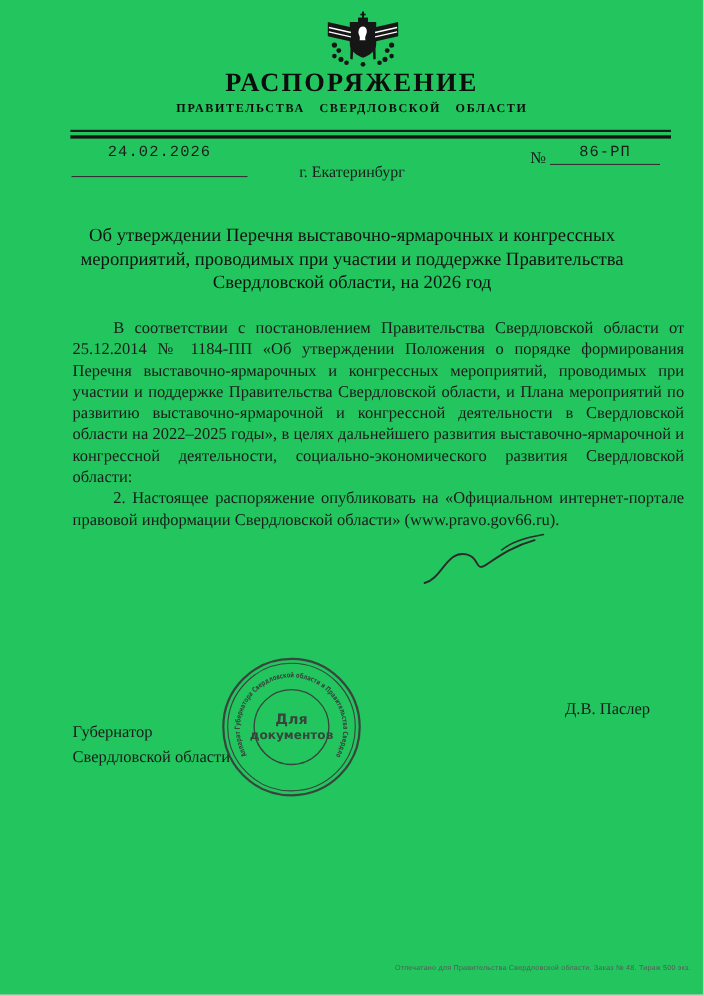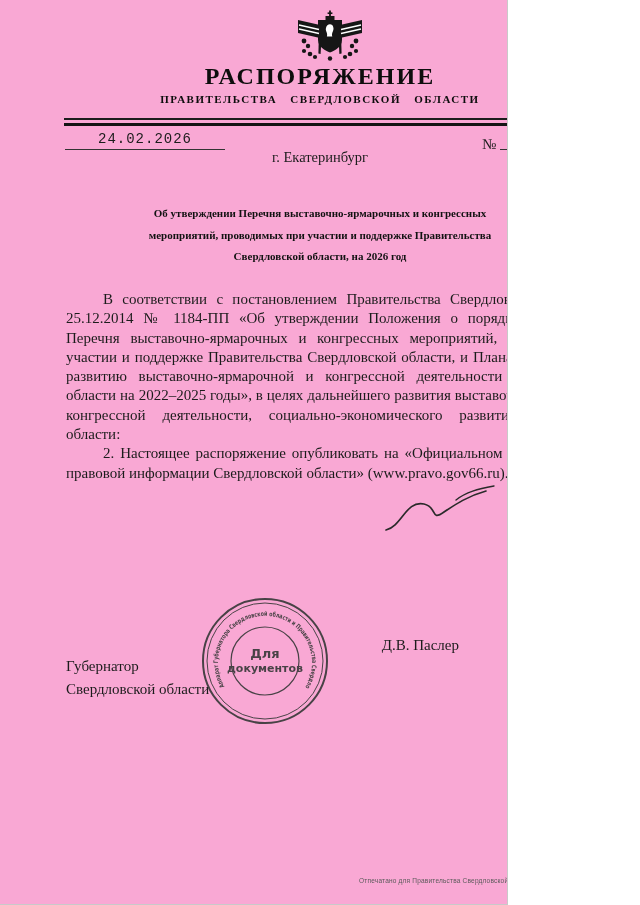--- a/index.html
+++ b/index.html
@@ -1,19 +1,19 @@
 <!DOCTYPE html>
 <html><head>
 <meta charset="utf-8">
 <style>
   html,body{margin:0;padding:0;background:#fff;}
   .page{
     position:relative;
-    width:508px;height:905px;
-    background:#f9a8d4;
+    width:640px;height:905px;
+    background:#22c55e;
     font-family:"Liberation Serif","DejaVu Serif",serif;
     color:#1c1c1c;
     overflow:hidden;
     border-right:1px solid #c9c9c9;
     border-bottom:1px solid #c9c9c9;
     box-sizing:border-box;
   }
   .emblem{position:absolute;left:292px;top:8px;width:76px;height:54px;}
   .doc-type{
     position:absolute;left:0;top:63px;width:640px;
@@ -25,41 +25,41 @@
     text-align:center;font-weight:bold;font-size:11px;
     letter-spacing:1.5px;word-spacing:9px;color:#0d0d0d;
   }
   .double-rule{
     position:absolute;left:64px;top:118px;width:546px;height:3px;
     border-top:2px solid #1d1d1d;border-bottom:3px solid #141414;
   }
   .date-wrap{
     position:absolute;left:65px;top:131px;width:160px;
     border-bottom:1.5px solid #333;
-    text-align:center;padding-bottom:2px;
+    text-align:center;padding-bottom:13px;
     font-family:"Liberation Mono","DejaVu Sans Mono",monospace;
     font-size:14px;letter-spacing:1px;
   }
   .num-sign{
     position:absolute;left:482px;top:136px;font-size:15px;
   }
   .num-wrap{
     position:absolute;left:500px;top:131px;width:100px;
     border-bottom:1.5px solid #333;
     text-align:center;padding-bottom:2px;
     font-family:"Liberation Mono","DejaVu Sans Mono",monospace;
     font-size:14px;letter-spacing:1px;
   }
   .city{
     position:absolute;left:0;top:149px;width:640px;
     text-align:center;font-size:14.5px;
   }
   .subject{
     position:absolute;left:70px;top:203px;width:500px;
-    text-align:center;font-weight:bold;font-size:11px;line-height:21.5px;
+    text-align:center;font-weight:normal;font-size:17px;line-height:21.5px;
     color:#121212;
   }
   .body-text{
     position:absolute;left:66px;top:290px;width:556px;
     font-size:15px;line-height:19.3px;text-align:justify;
   }
   .body-text p{margin:0;text-indent:37px;}
   .sig-flourish{position:absolute;left:372px;top:476px;width:142px;height:62px;pointer-events:none;}
   .gov-block{
     position:absolute;left:66px;top:615px;width:556px;font-size:15px;line-height:22.5px;margin-top:40px;

